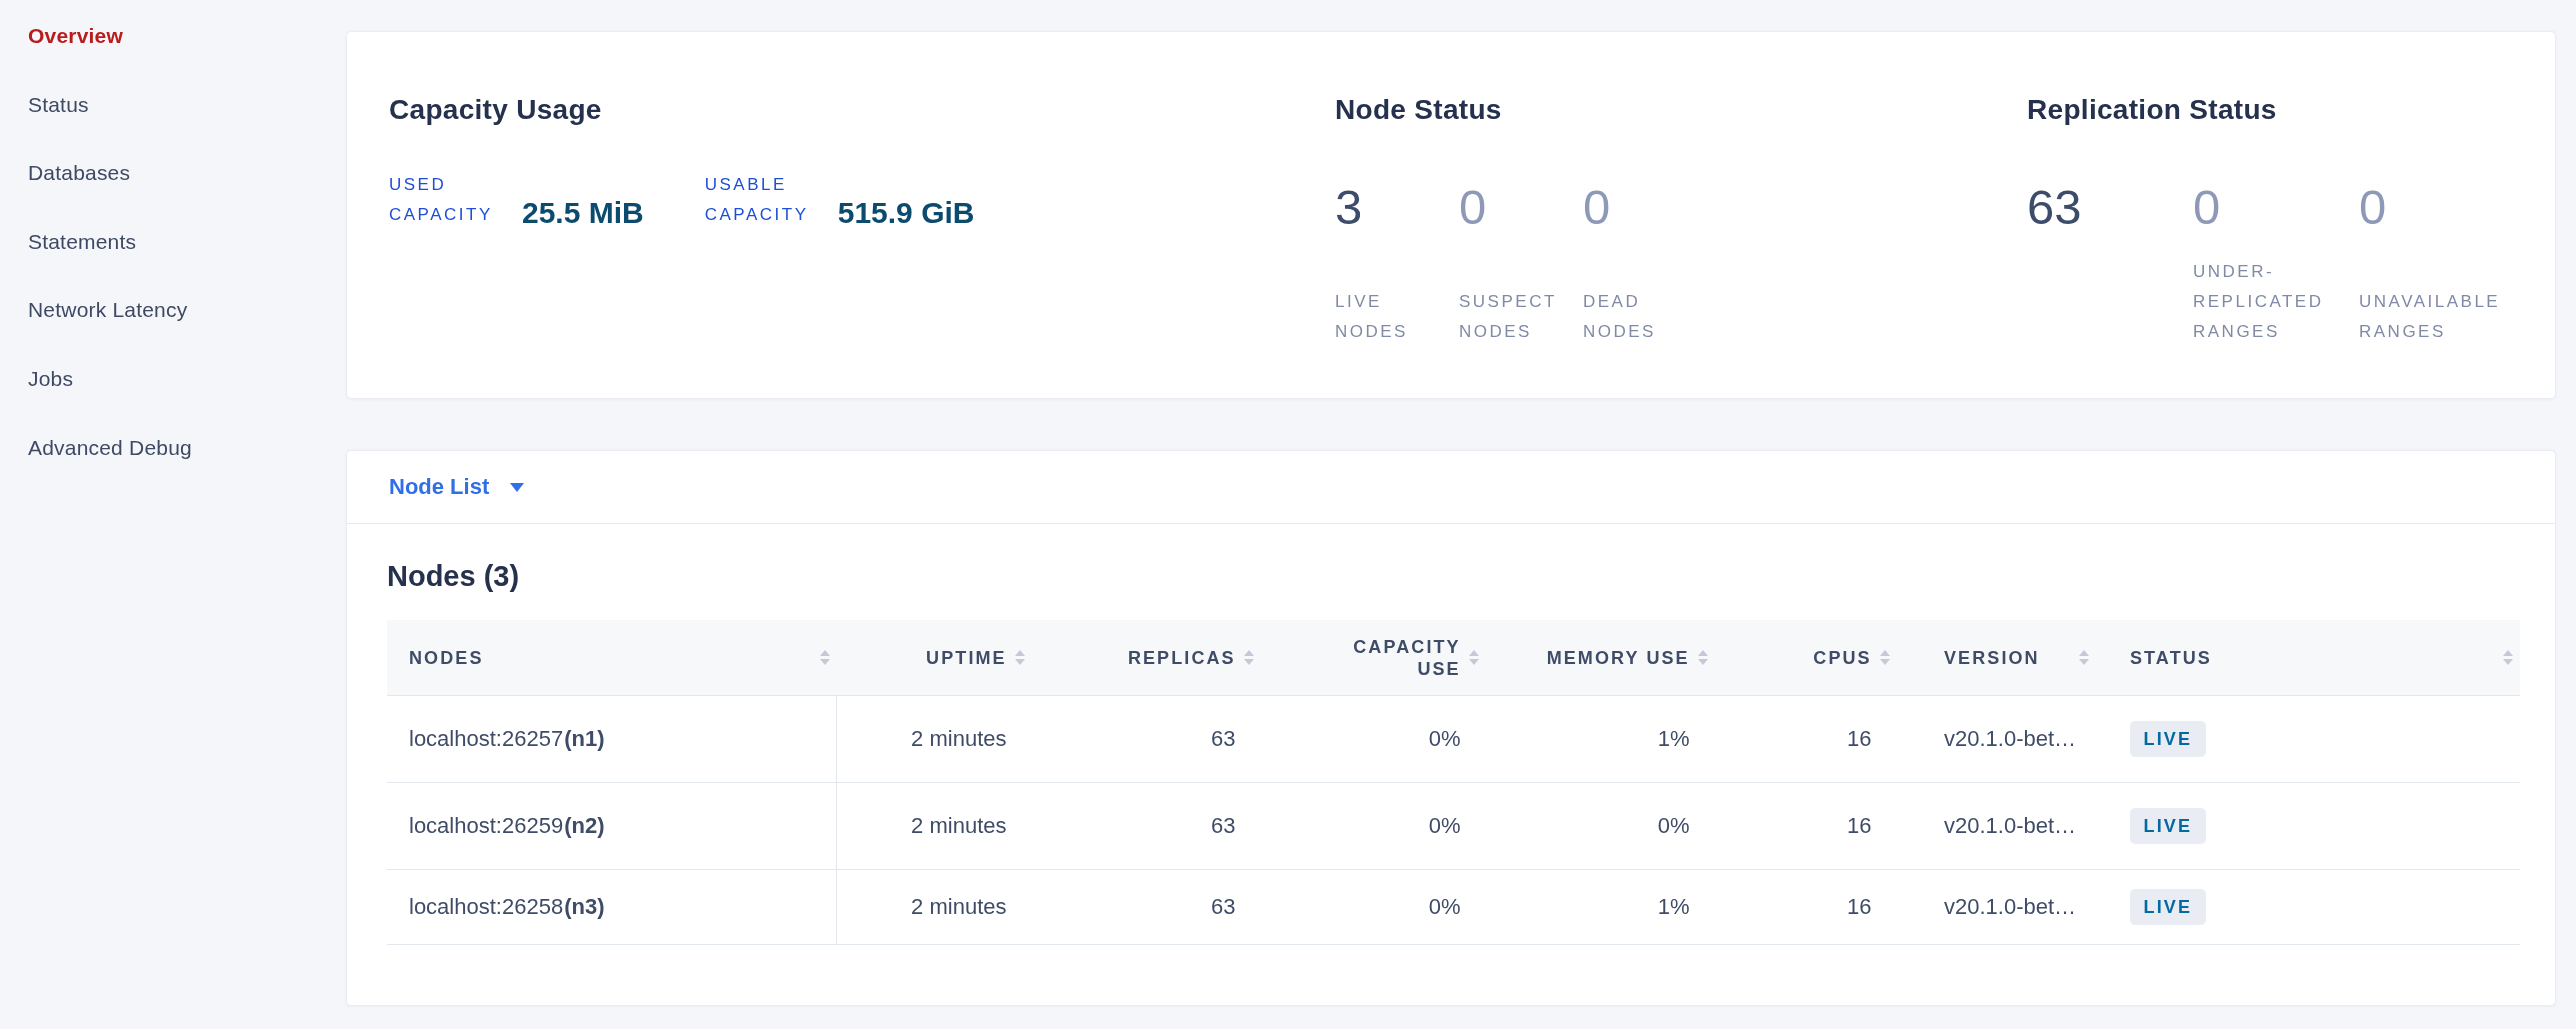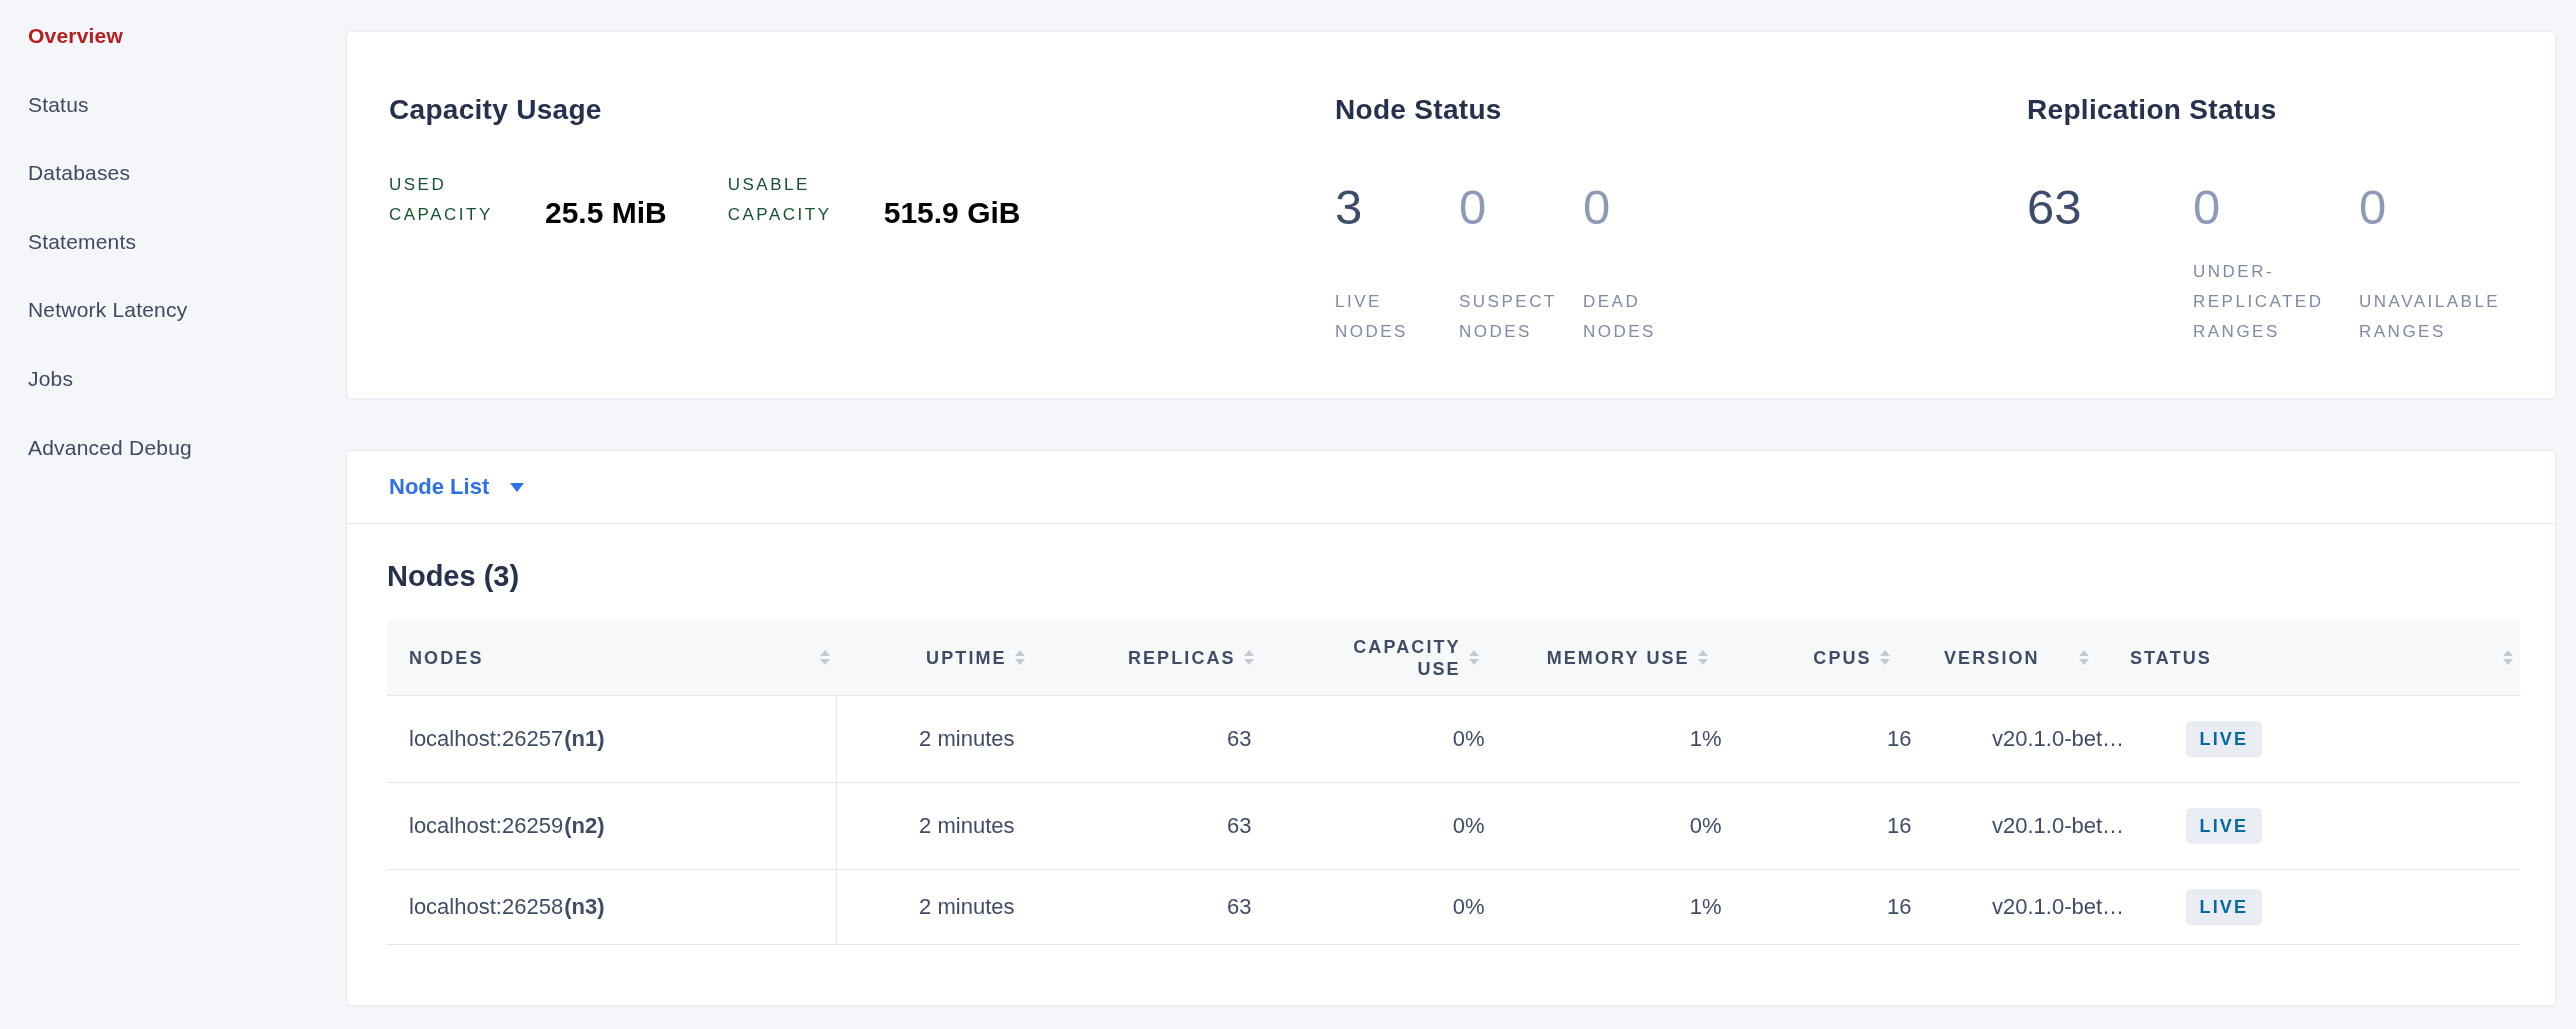--- a/index.html
+++ b/index.html
@@ -40,23 +40,23 @@
   .bar-used { position: absolute; left: 0; top: 0; height: 100%; width: 3.4px; background: #4c82e8; }
   .ticks { position: relative; height: 11px; margin-top: 5.1px; }
   .tick { position: absolute; width: 1.7px; height: 11px; background: #9aa3b8; }
   .tick-labels { position: relative; height: 25.5px; margin-top: 5.1px; font-size: 18.7px; color: #5d6b88; }
   .tick-label { position: absolute; transform: translateX(-50%); white-space: nowrap; }
   .cap-stats { display: flex; margin-top: 44px; }
   .stat { display: flex; align-items: flex-end; }
   .stat + .stat { margin-left: 61px; }
   .stat-label {
     width: 129px; font-size: 17px; letter-spacing: 2.5px; line-height: 30px;
-    color: #14532d; text-transform: uppercase;
-  }
-  .stat-value { font-size: 30px; font-weight: 600; color: #000000; margin-left: 27px; line-height: 34px; }
+    color: #1d4ed8; text-transform: uppercase;
+  }
+  .stat-value { font-size: 30px; font-weight: 600; color: #0c4a6e; margin-left: 4px; line-height: 34px; }
 
   .ns-section { width: 692px; }
   .rs-section { flex: 1; }
   .stat-cols { display: flex; margin-top: 54px; }
   .scol { display: flex; flex-direction: column; }
   .scol .num { font-size: 49px; line-height: 54px; color: #3d4c6b; }
   .scol.muted .num { color: #8d99b6; }
   .scol .lbl {
     margin-top: 24px; height: 89px; display: flex; align-items: flex-end;
     font-size: 17px; letter-spacing: 2.5px; line-height: 30px; color: #7f8aa5; text-transform: uppercase;
@@ -104,21 +104,21 @@
   .th .hlabel.nowrap { max-width: none; white-space: nowrap; }
   .sort-icon { display: flex; flex-direction: column; align-items: center; margin-left: 8.5px; flex-shrink: 0; }
   .sort-icon .up {
     width: 0; height: 0; border-left: 5.1px solid transparent; border-right: 5.1px solid transparent;
     border-bottom: 6.8px solid #c3cad7; margin-bottom: 3.4px;
   }
   .sort-icon .down {
     width: 0; height: 0; border-left: 5.1px solid transparent; border-right: 5.1px solid transparent;
     border-top: 6.8px solid #c3cad7;
   }
-  .tr { height: 87px; align-items: stretch; border-bottom: 0.8px solid #e2e7ee; background: #fff; gap: 8px; }
+  .tr { height: 87px; align-items: stretch; border-bottom: 0.8px solid #e2e7ee; background: #fff; }
   .tr:last-child { height: 75px; }
   .td { display: flex; align-items: center; font-size: 22px; color: #3f4c67; }
   .td.c1 { padding-left: 22px; border-right: 0.8px solid #e2e7ee; }
   .td.right { justify-content: flex-end; padding-right: 25.5px; }
   .td.c7 { padding-left: 47px; }
   .td.c8 { padding-left: 34px; }
   .node-id { font-weight: bold; margin-left: 1px; }
   .badge {
     display: inline-block; background: #e9ecf3; border-radius: 5.1px;
     padding: 7.6px 13.6px; font-size: 18px; font-weight: bold; letter-spacing: 2.1px;

